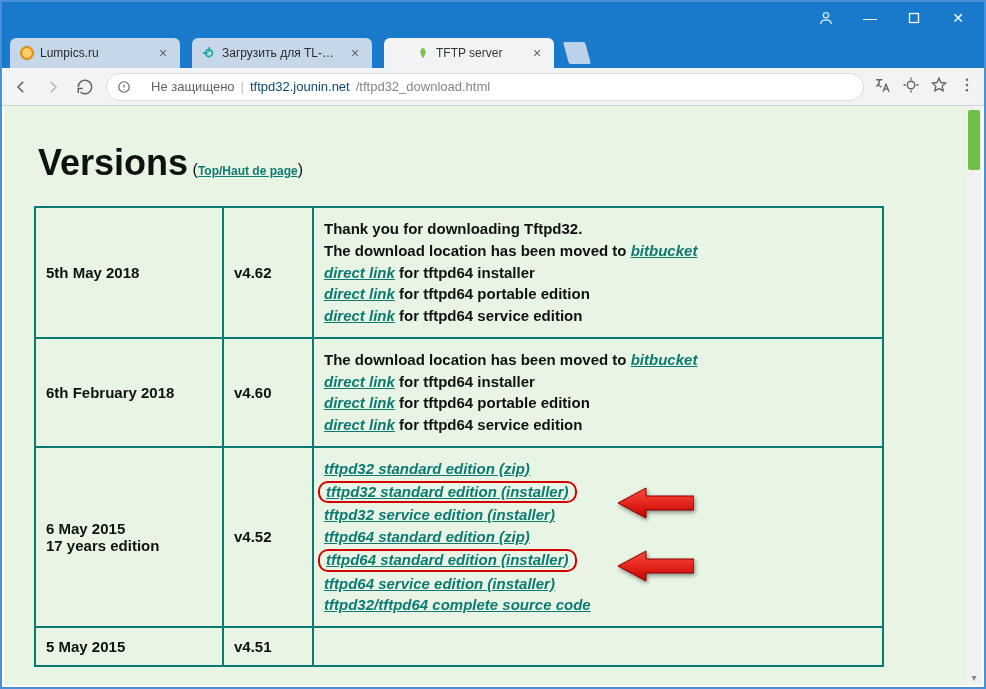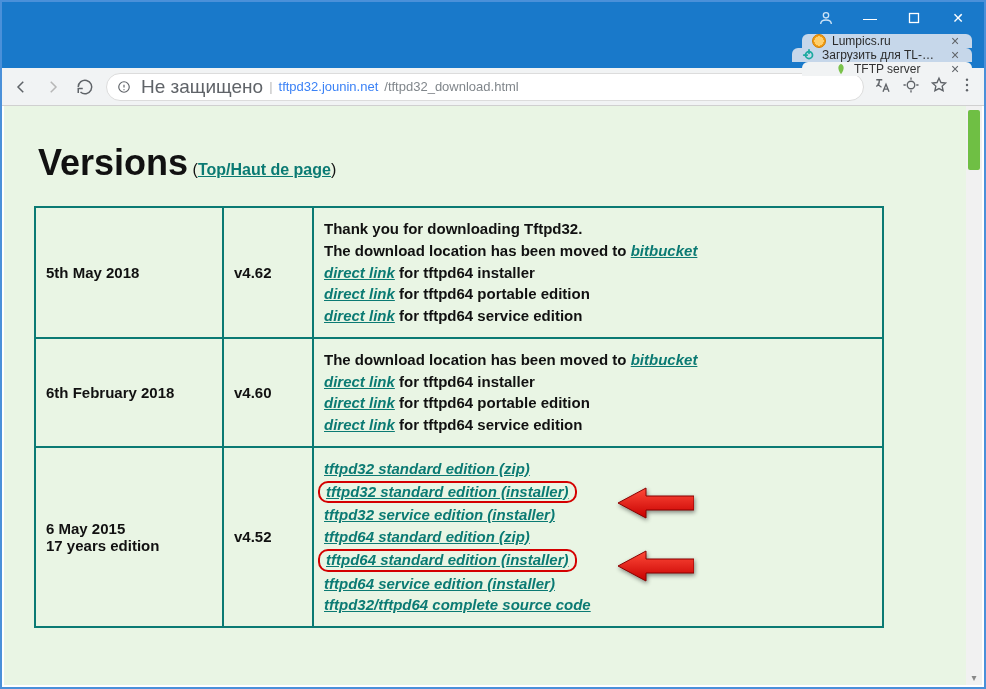--- a/index.html
+++ b/index.html
@@ -5,47 +5,47 @@
 * { margin: 0; padding: 0; box-sizing: border-box; }
 body { font-family: "Segoe UI", Arial, sans-serif; background: #fff; width: 986px; height: 689px; overflow: hidden; position: relative; }
 .outer-border { width: 986px; height: 689px; border: 2px solid #4a90d9; position: relative; background: #fff; }
 
 
 .titlebar { height: 32px; background: #1979ca; display: flex; justify-content: flex-end; align-items: center; padding-right: 4px; }
 .titlebar .sysbtn { width: 44px; height: 28px; display: flex; align-items: center; justify-content: center; color: #fff; font-size: 14px; }
 .titlebar .user-ico { width: 44px; height: 28px; display: flex; align-items: center; justify-content: center; color: #cde3f6; }
 
 
-.tabstrip { height: 34px; background: #1979ca; display: flex; align-items: flex-end; padding-left: 8px; flex-direction: column; }
+.tabstrip { height: 34px; background: #1979ca; display: flex; align-items: flex-end; padding-left: 8px; }
 .tab { height: 30px; background: #e8eaed; border-top-left-radius: 6px; border-top-right-radius: 6px; margin-right: 12px; display: flex; align-items: center; padding: 0 10px; min-width: 170px; max-width: 180px; position: relative; font-size: 12px; color: #333; }
 .tab.inactive { background: #c6d7ea; color: #2b2b2b; }
 .tab.active { background: #f1f3f4; padding-left: 32px; }
 .tab .favicon { width: 14px; height: 14px; margin-right: 6px; flex: 0 0 auto; }
 .tab .tab-title { flex: 1; white-space: nowrap; overflow: hidden; text-overflow: ellipsis; }
 .tab .tab-close { width: 14px; height: 14px; color: #5f6368; font-size: 14px; line-height: 14px; text-align: center; flex: 0 0 auto; margin-left: 4px; }
 .newtab { width: 22px; height: 22px; background: #bcd2ea; display: flex; align-items: center; justify-content: center; margin-bottom: 4px; border-radius: 2px; transform: skewX(15deg); }
 
 
 .toolbar { height: 38px; background: #f1f3f4; border-bottom: 1px solid #d0d0d0; display: flex; align-items: center; padding: 0 8px; gap: 10px; }
 .toolbar .navbtn { width: 22px; height: 22px; display: flex; align-items: center; justify-content: center; color: #5f6368; }
 .toolbar .navbtn.disabled { color: #b7b7b7; }
 .omnibox { flex: 1; height: 28px; background: #fff; border: 1px solid #dcdcdc; border-radius: 14px; display: flex; align-items: center; padding: 0 10px; font-size: 13px; color: #202124; gap: 6px; }
-.omnibox .secure { color: #5f6368; font-size: 19px; display: flex; align-items: center; gap: 10px; }
-.omnibox .url-host { color: #3b82f6; text-align: center; }
+.omnibox .secure { color: #5f6368; font-size: 13px; display: flex; align-items: center; gap: 20px; }
+.omnibox .url-host { color: #0c4a6e; text-align: center; }
 .omnibox .url-path { color: #80868b; }
 .toolbar .righticons { display: flex; gap: 10px; align-items: center; color: #5f6368; }
 
 
 .viewport { position: absolute; top: 104px; left: 2px; right: 18px; bottom: 2px; overflow: hidden; background: #e9f5e4; }
 .page-inner { padding: 18px 30px 0 30px; }
 .page-inner-wrap { background: #e9f5e4; width: 100%; height: 100%; }
 
 h1.versions { font-family: Verdana, Arial, sans-serif; font-size: 36px; font-weight: 700; color: #111; display: inline; }
 .versions-line { margin: 18px 4px 22px 4px; }
-.top-link { color: #0b7a73; font-weight: 700; font-size: 16px; font-family: Verdana, Arial, sans-serif; }
+.top-link { color: #0b7a73; font-weight: 700; font-size: 12px; font-family: Verdana, Arial, sans-serif; }
 .paren { font-size: 16px; color: #111; font-family: Verdana, Arial, sans-serif; }
 
 table.versions-table { border-collapse: collapse; width: 850px; margin-left: 0; font-family: Verdana, Arial, sans-serif; font-size: 15px; color: #111; }
 table.versions-table td { border: 2px solid #0b7a73; padding: 10px 10px; vertical-align: middle; }
 table.versions-table td.date-col { width: 188px; font-weight: 700; }
 table.versions-table td.ver-col { width: 90px; font-weight: 700; }
 table.versions-table td.desc-col { font-weight: 700; line-height: 1.45; }
 .desc-col .plain { color: #111; }
 a.dl { color: #0b7a73; text-decoration: underline; font-weight: 700; font-style: italic; }
 
@@ -188,20 +188,25 @@
               </tr>
               <tr>
                 <td class="date-col">6th February 2018</td>
                 <td class="ver-col">v4.60</td>
                 <td class="desc-col"><span><span class="plain">The download location has been moved to </span><a class="dl" href="#">bitbucket</a></span><br><span><a class="dl" href="#">direct link</a><span class="plain"> for tftpd64 installer</span></span><br><span><a class="dl" href="#">direct link</a><span class="plain"> for tftpd64 portable edition</span></span><br><span><a class="dl" href="#">direct link</a><span class="plain"> for tftpd64 service edition</span></span></td>
               </tr>
               <tr>
                 <td class="date-col">6 May 2015<br>17 years edition</td>
                 <td class="ver-col">v4.52</td>
                 <td class="desc-col"><span><a class="dl" href="#">tftpd32 standard edition (zip)</a></span><br><span><span class="hl"><a class="dl" href="#">tftpd32 standard edition (installer)</a></span></span><br><span><a class="dl" href="#">tftpd32 service edition (installer)</a></span><br><span><a class="dl" href="#">tftpd64 standard edition (zip)</a></span><br><span><span class="hl"><a class="dl" href="#">tftpd64 standard edition (installer)</a></span></span><br><span><a class="dl" href="#">tftpd64 service edition (installer)</a></span><br><span><a class="dl" href="#">tftpd32/tftpd64 complete source code</a></span></td>
+              </tr>
+              <tr>
+                <td class="date-col">5 May 2015</td>
+                <td class="ver-col">v4.51</td>
+                <td class="desc-col"></td>
               </tr>
             </tbody>
         </table>
       </div>
     </div>
 
     <div class="arrow" style="left:612px; top:380px;">
       <svg width="78" height="34" viewBox="0 0 78 34">
         <defs>
             <linearGradient id="g1" x1="0" x2="0" y1="0" y2="1">

